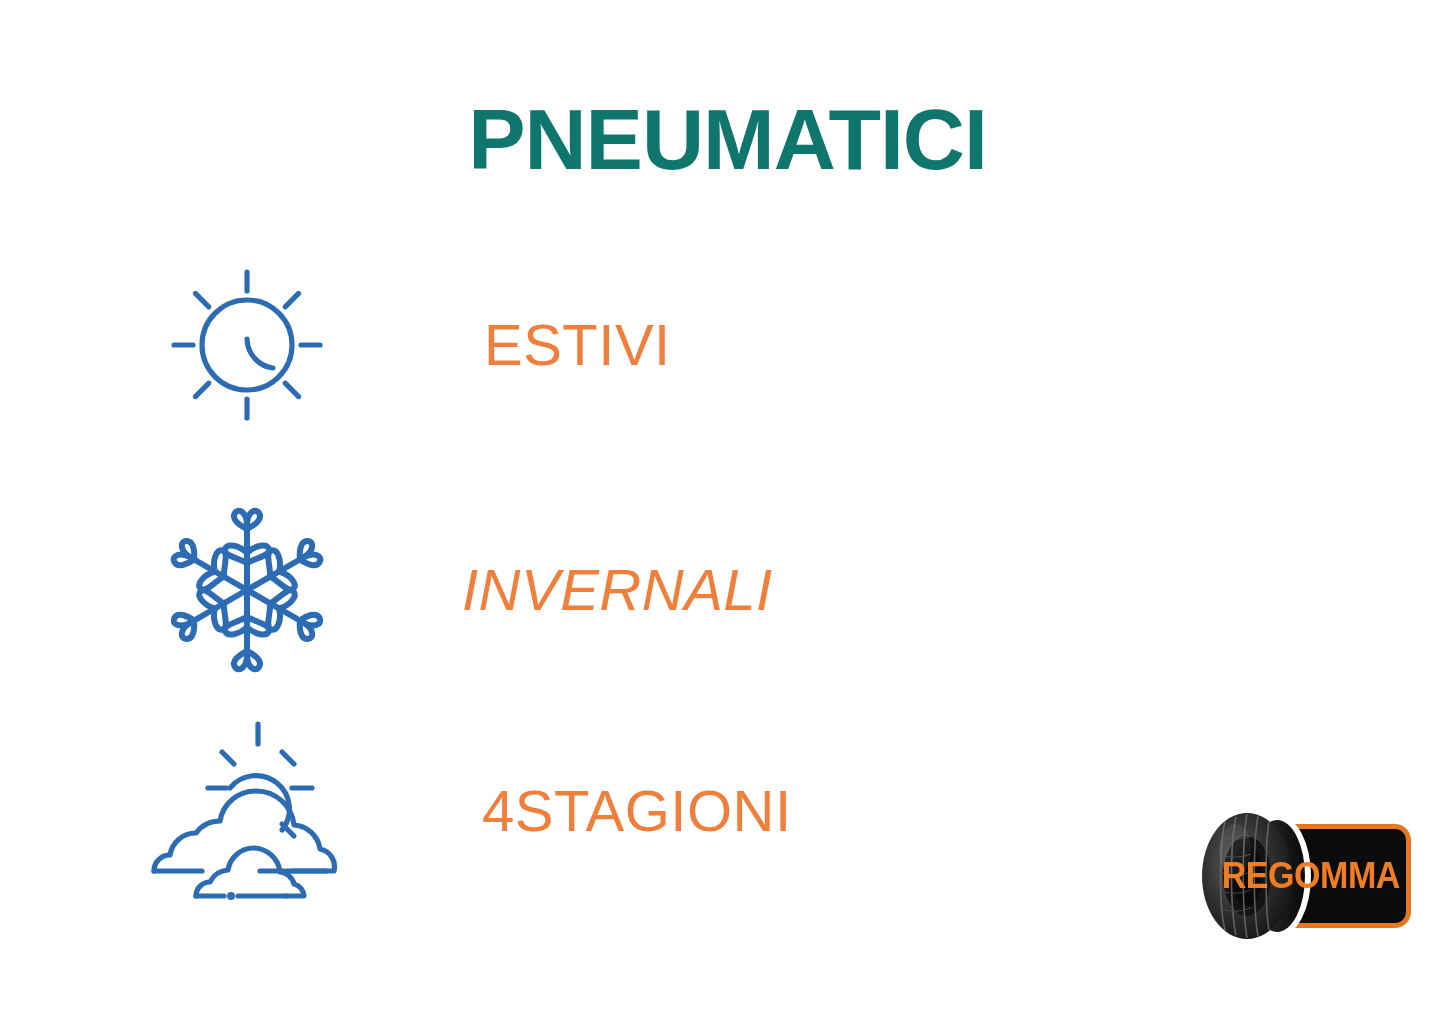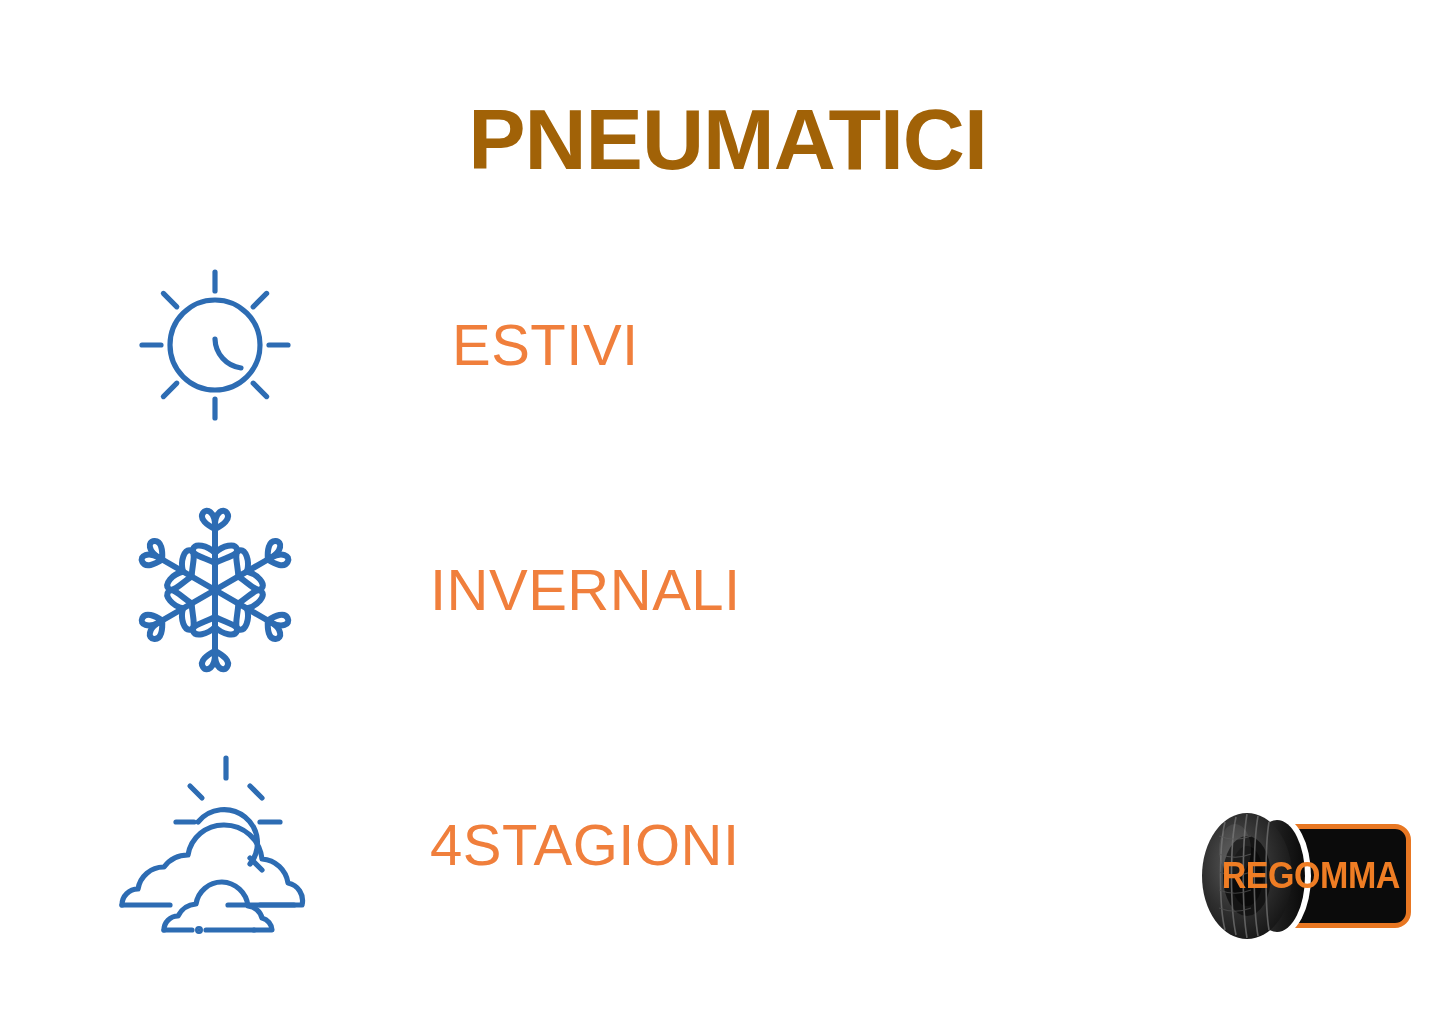--- a/index.html
+++ b/index.html
@@ -17,41 +17,42 @@
   }
 
   #page-title {
     position: absolute;
     left: 0;
     top: 96px;
     width: 1445px;
     text-align: center;
     padding-left: 10px;
     box-sizing: border-box;
-    color: #a16207;
+    color: #0f766e;
     font-family: "Liberation Sans", sans-serif;
     font-weight: bold;
     font-size: 86px;
     letter-spacing: -1px;
     line-height: 1;
     white-space: nowrap;
   }
 
   .row {
     position: absolute;
     left: 0;
     width: 1000px;
     height: 190px;
     display: flex;
     flex-direction: row;
     align-items: center;
+    padding-left: 32px;
   }
   #row-estivi    { top: 250px; }
-  #row-invernali { top: 495px; }
-  #row-4stagioni { top: 750px; }
+  #row-invernali { top: 495px; font-style: italic; }
+  #row-4stagioni { top: 716px; gap: 20px; }
 
   .icon-cell {
     width: 430px;
     height: 190px;
     display: flex;
     align-items: center;
     justify-content: center;
     flex: 0 0 430px;
   }
   .icon-cell svg { display: block; }

